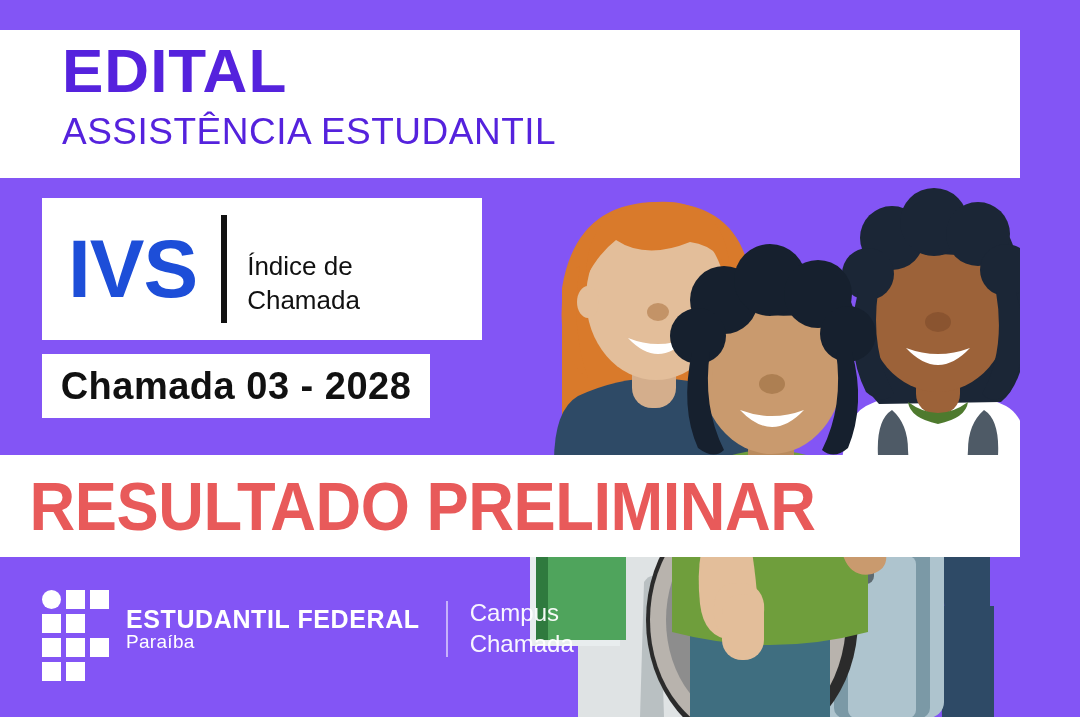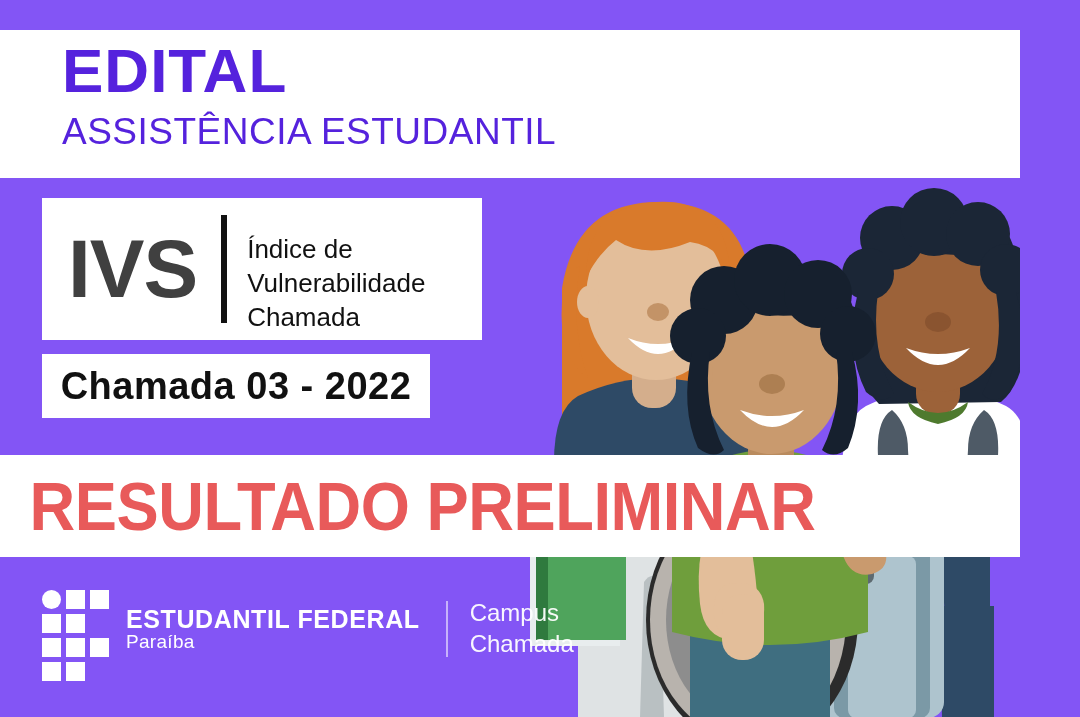--- a/index.html
+++ b/index.html
@@ -48,21 +48,21 @@
     font-family:"Liberation Sans", sans-serif;
   }
 
   
   .ivs-box{
     position:absolute;left:42px;top:198px;width:440px;height:142px;
     background:#FFFFFF;
     display:flex;align-items:center;
   }
   .ivs-acronym{
-    font-size:82px;font-weight:bold;color:#404040;
+    font-size:82px;font-weight:bold;color:#1d4ed8;
     letter-spacing:-1px;line-height:1;
     padding:0 0 0 26px;
   }
   .ivs-divider{
     width:6px;height:108px;background:#111111;
     margin:0 20px 0 24px;flex:none;
   }
   .ivs-expanded{
     font-size:26px;color:#111111;line-height:1.32;
     font-weight:normal;
@@ -265,27 +265,26 @@
   <div class="hdr">
     <div class="edital">EDITAL</div>
     <div class="sub">ASSISTÊNCIA ESTUDANTIL</div>
   </div>
 
   <div class="ivs-box">
     <div class="ivs-acronym">IVS</div>
     <div class="ivs-divider"></div>
     <div class="ivs-expanded">
       <div>Índice de</div>
-      <div>Vulnerabilidade</div>
       <div>Chamada</div>
     </div>
   </div>
 
   <div class="chamada-box">
-    <div class="chamada-text">Chamada 03 - 2022</div>
+    <div class="chamada-text">Chamada 03 - 2028</div>
   </div>
 
   <div class="resultado">
     <div class="resultado-text">RESULTADO PRELIMINAR</div>
   </div>
 
   <div class="logo">
     <div class="logo-mark">
 
       <span style="left:0px;top:0px;width:19px;height:19px;border-radius:50%;"></span>

